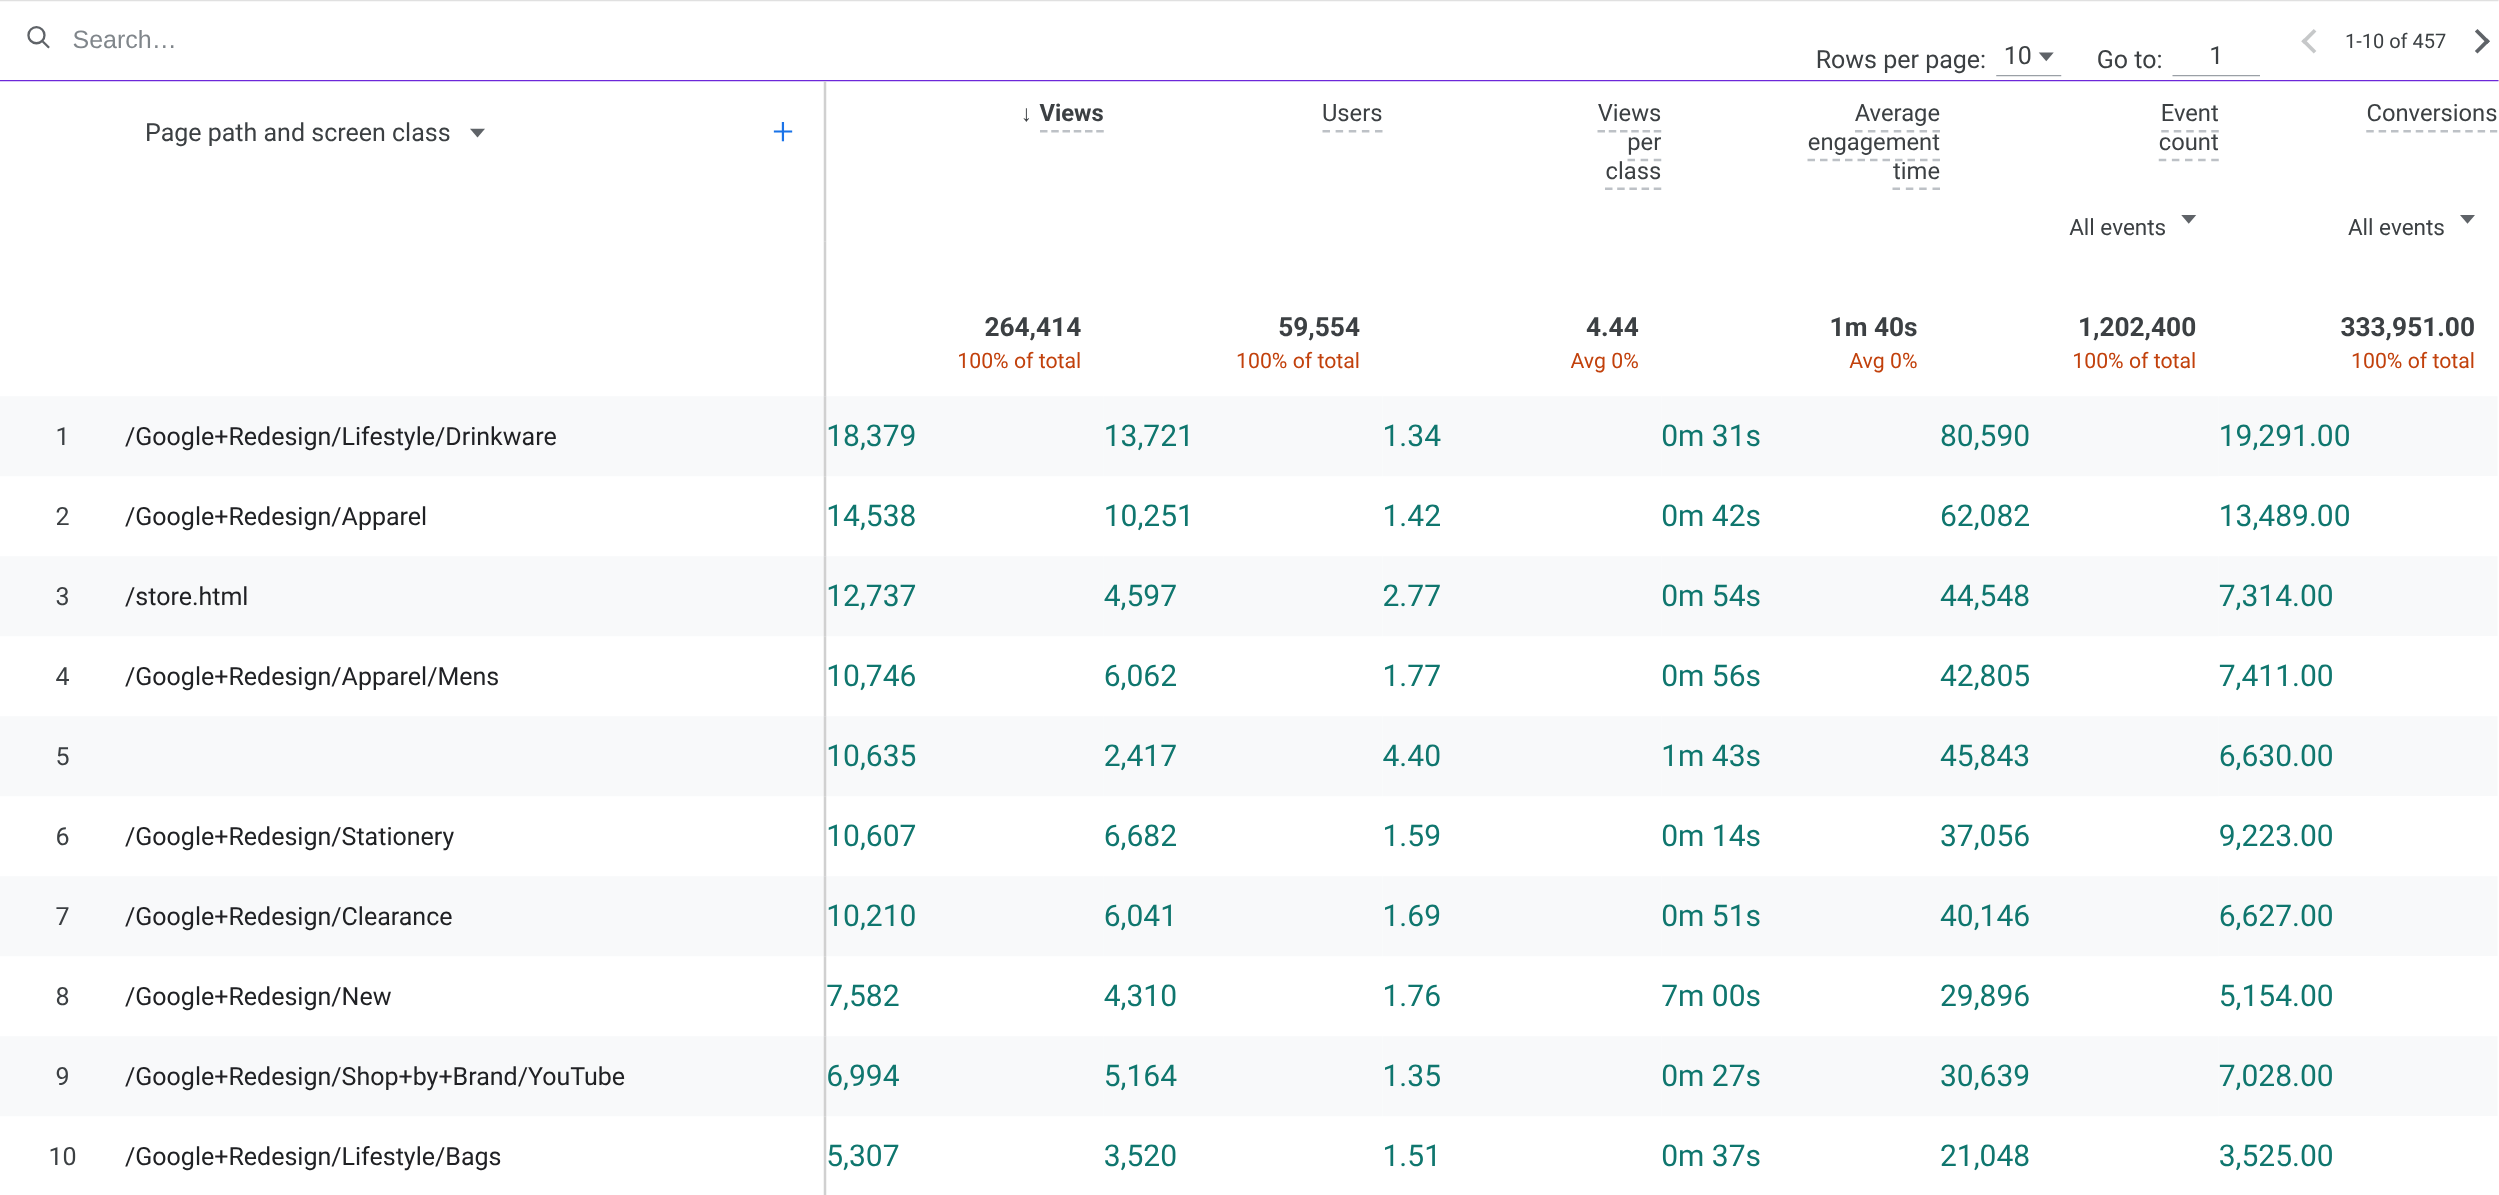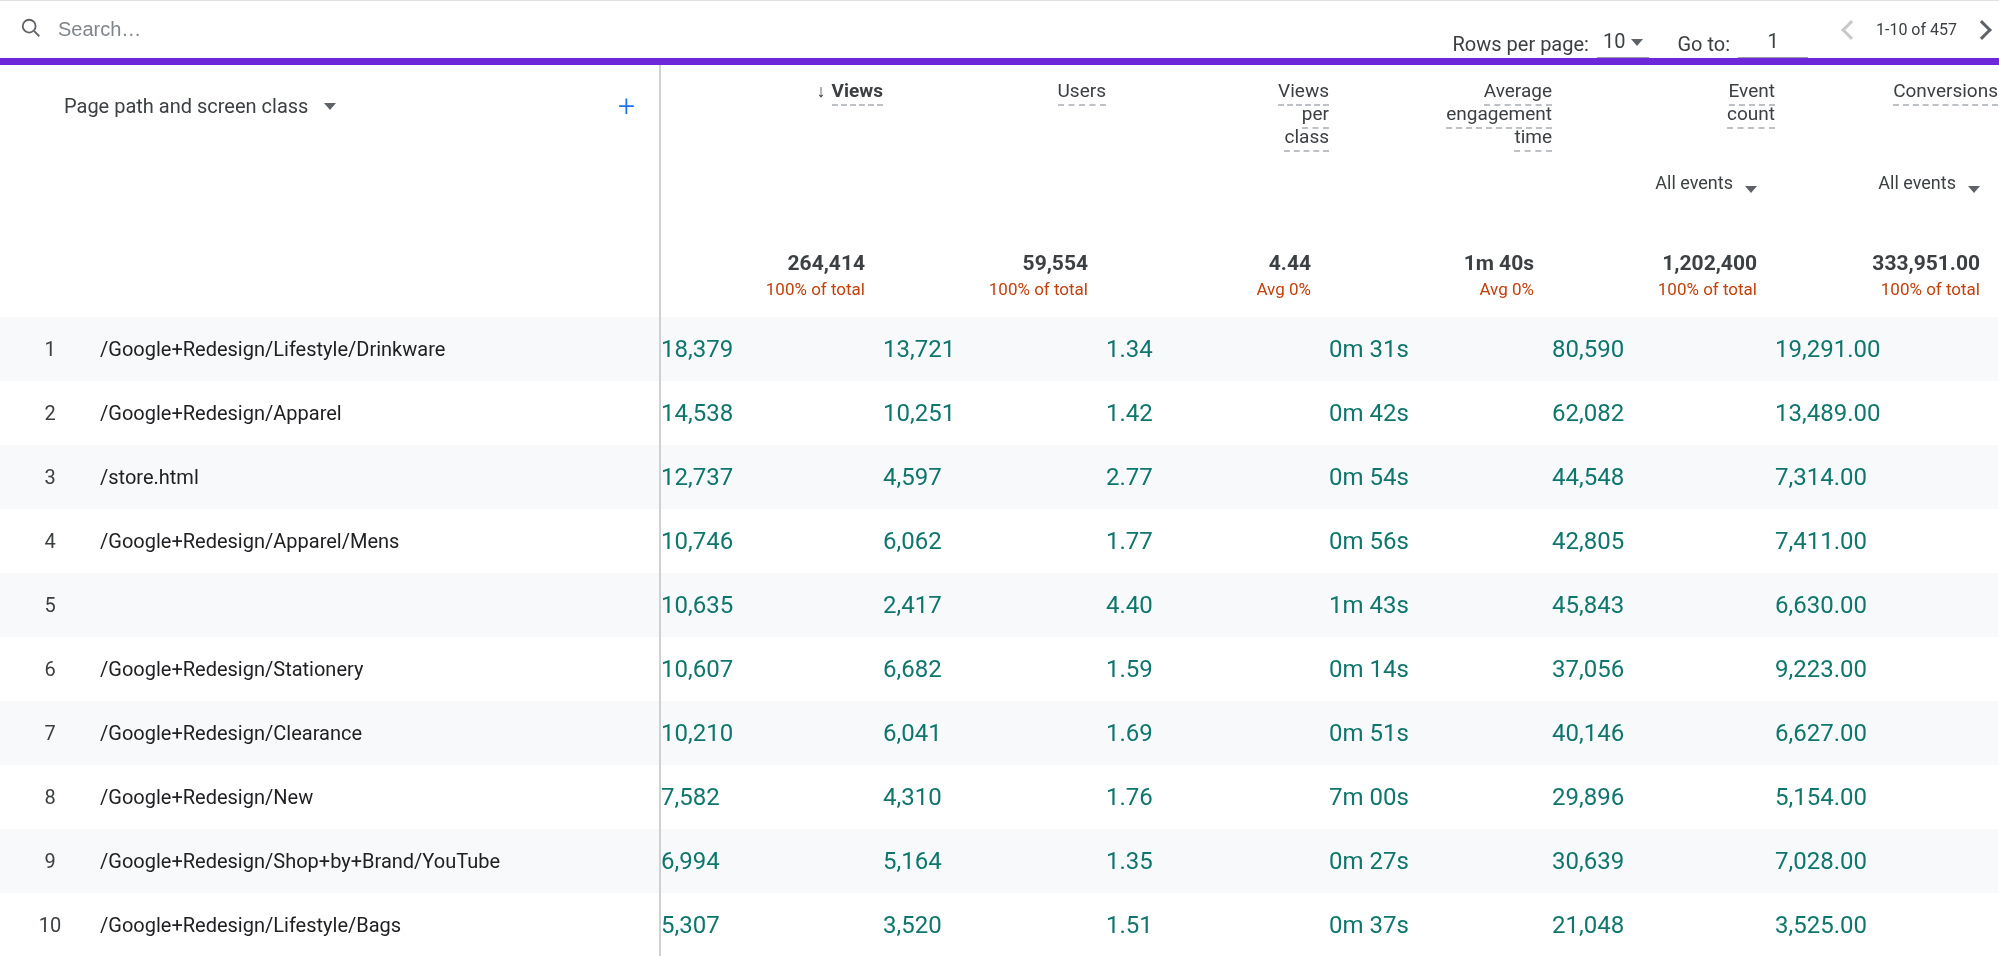--- a/index.html
+++ b/index.html
@@ -12,21 +12,21 @@
     width: 1999px;
   }
   .top-border {
     border-top: 1px solid #e0e0e0;
   }
   
   .toolbar {
     display: flex;
     align-items: center;
     height: 64px;
-    border-bottom: 7px solid #6d28d9;
+    border-bottom: 1px solid #6d28d9;
     padding: 0 10px 0 20px;
   }
   .search-wrap {
     display: flex;
     align-items: center;
     flex: 1;
   }
   .search-icon-svg {
     width: 22px; height: 22px;
     fill: none;
@@ -99,21 +99,21 @@
     vertical-align: top;
     padding-top: 14px;
   }
   .grid td.dim-col-cell {
     border-right: 2px solid #d0d0d0;
   }
   .dim-head-inner {
     display: flex;
     align-items: center;
     justify-content: space-between;
-    padding: 0 24px 0 64px;
+    padding: 0 24px 0 116px;
     height: 54px;
   }
   .dim-label {
     font-size: 20px;
     color: #3c4043;
     display: flex;
     align-items: center;
     gap: 10px;
   }
   .plus-btn {
@@ -139,21 +139,21 @@
     font-size: 18px;
     color: #3c4043;
   }
   .metric-sub {
     font-size: 18px;
     color: #3c4043;
     margin-top: 10px;
     text-align: right;
     padding-right: 18px;
     display: flex;
-    align-items: flex-end;
+    align-items: flex-start;
     justify-content: flex-end;
     gap: 6px;
   }
 
   
   .totals-row td {
     padding-top: 58px;
     padding-bottom: 18px;
     vertical-align: top;
   }

